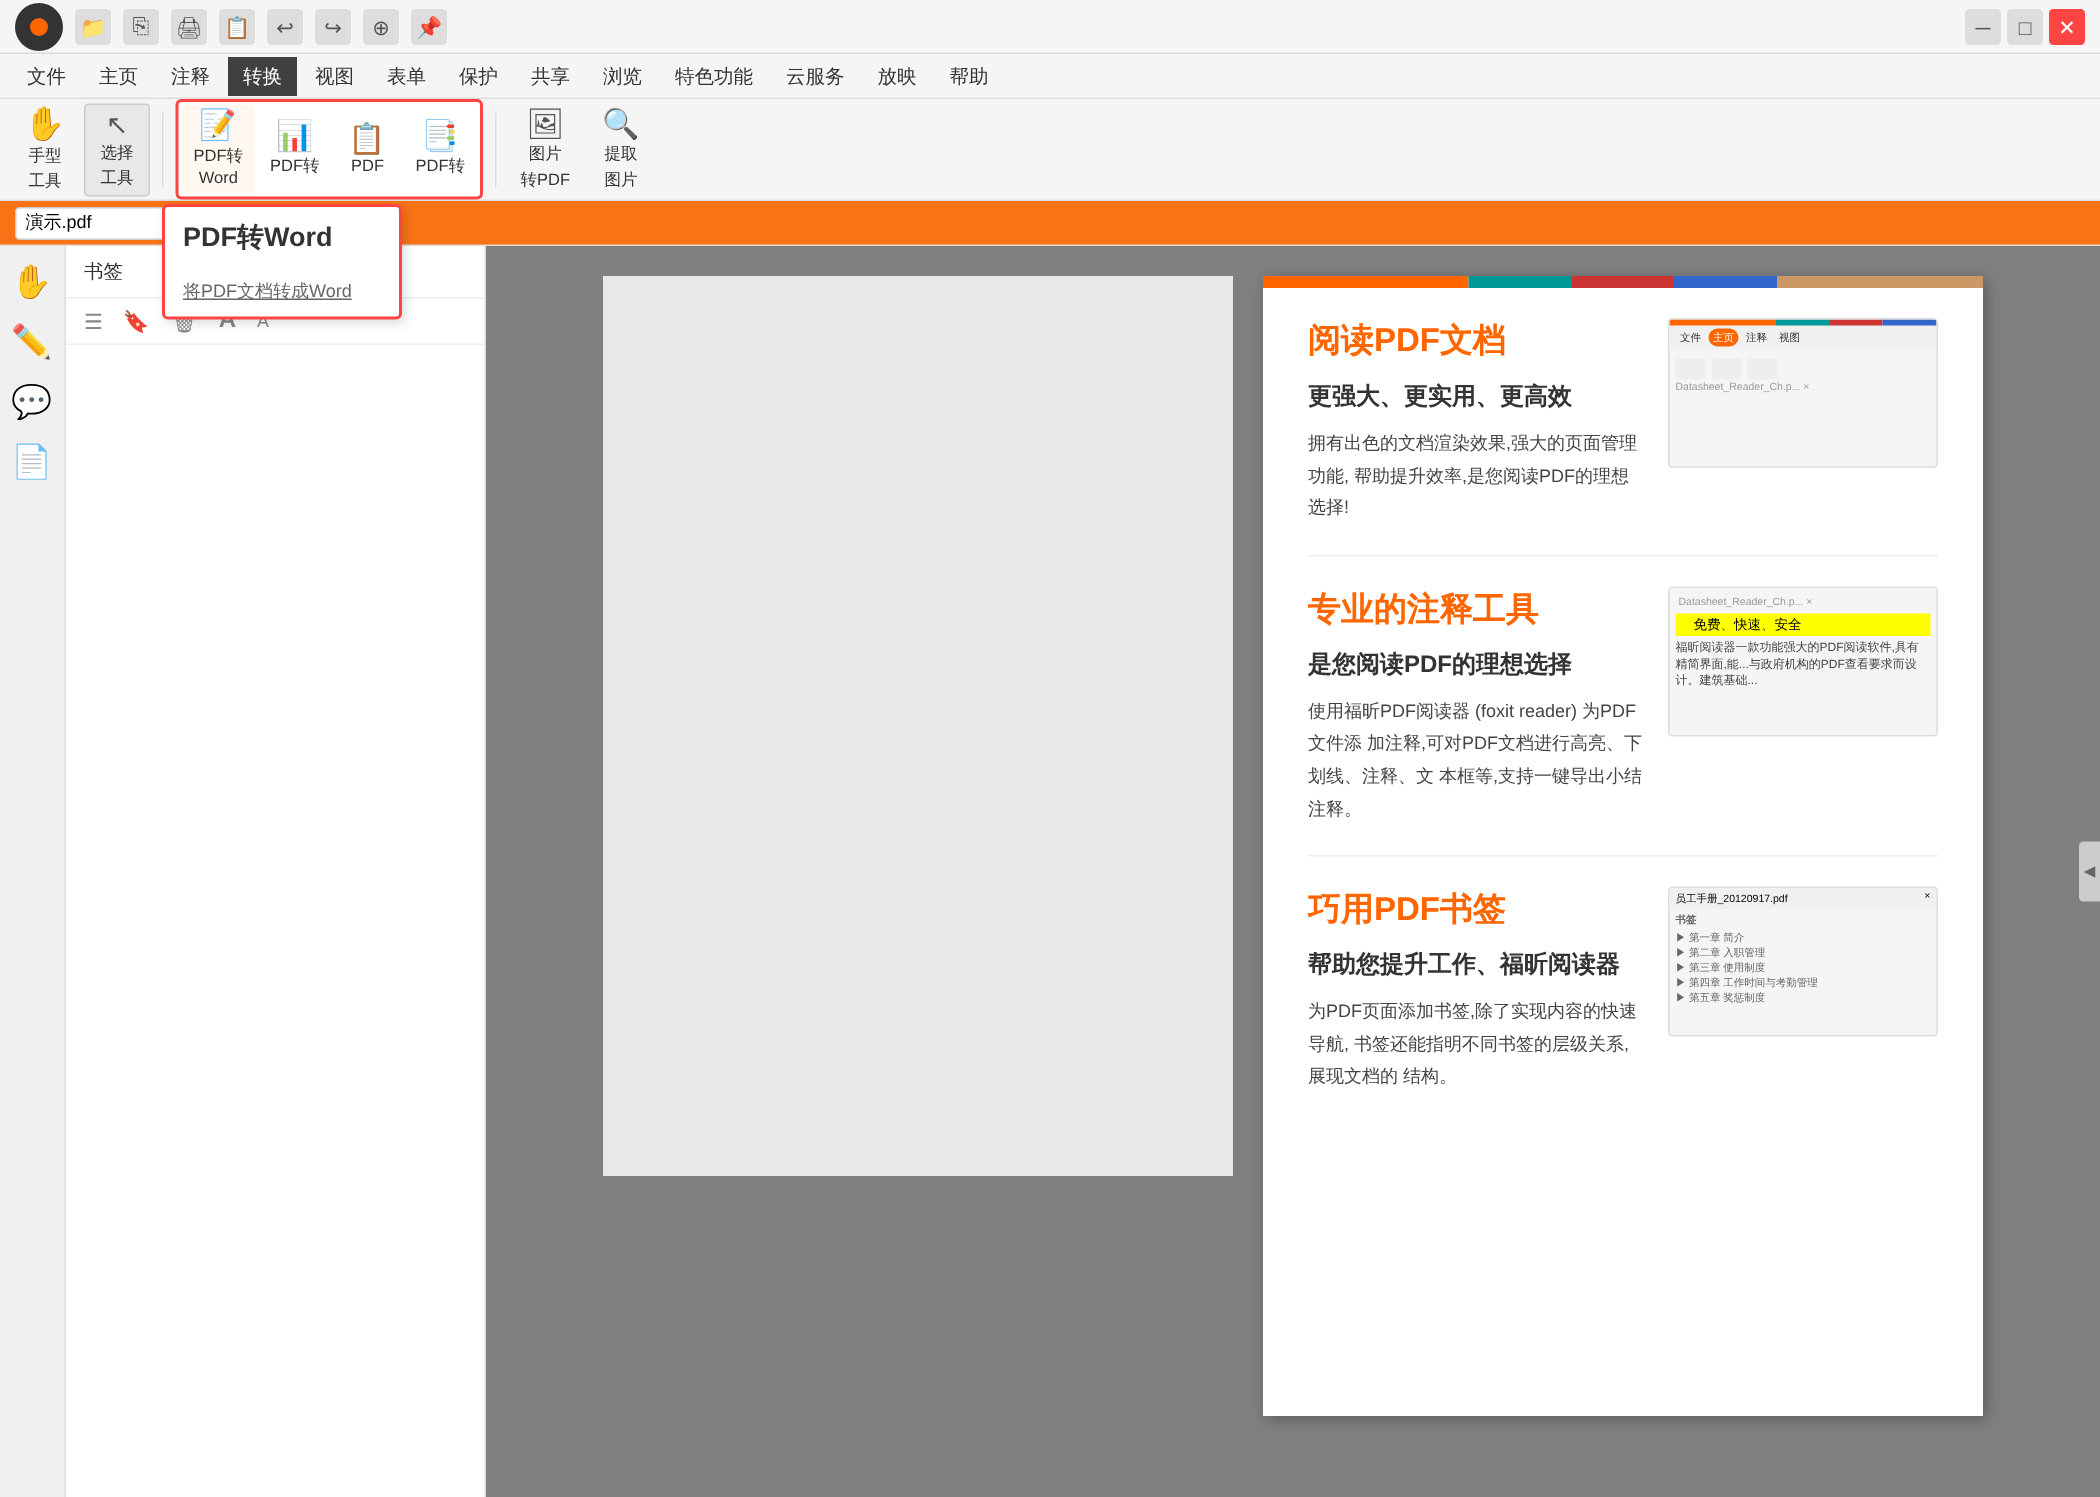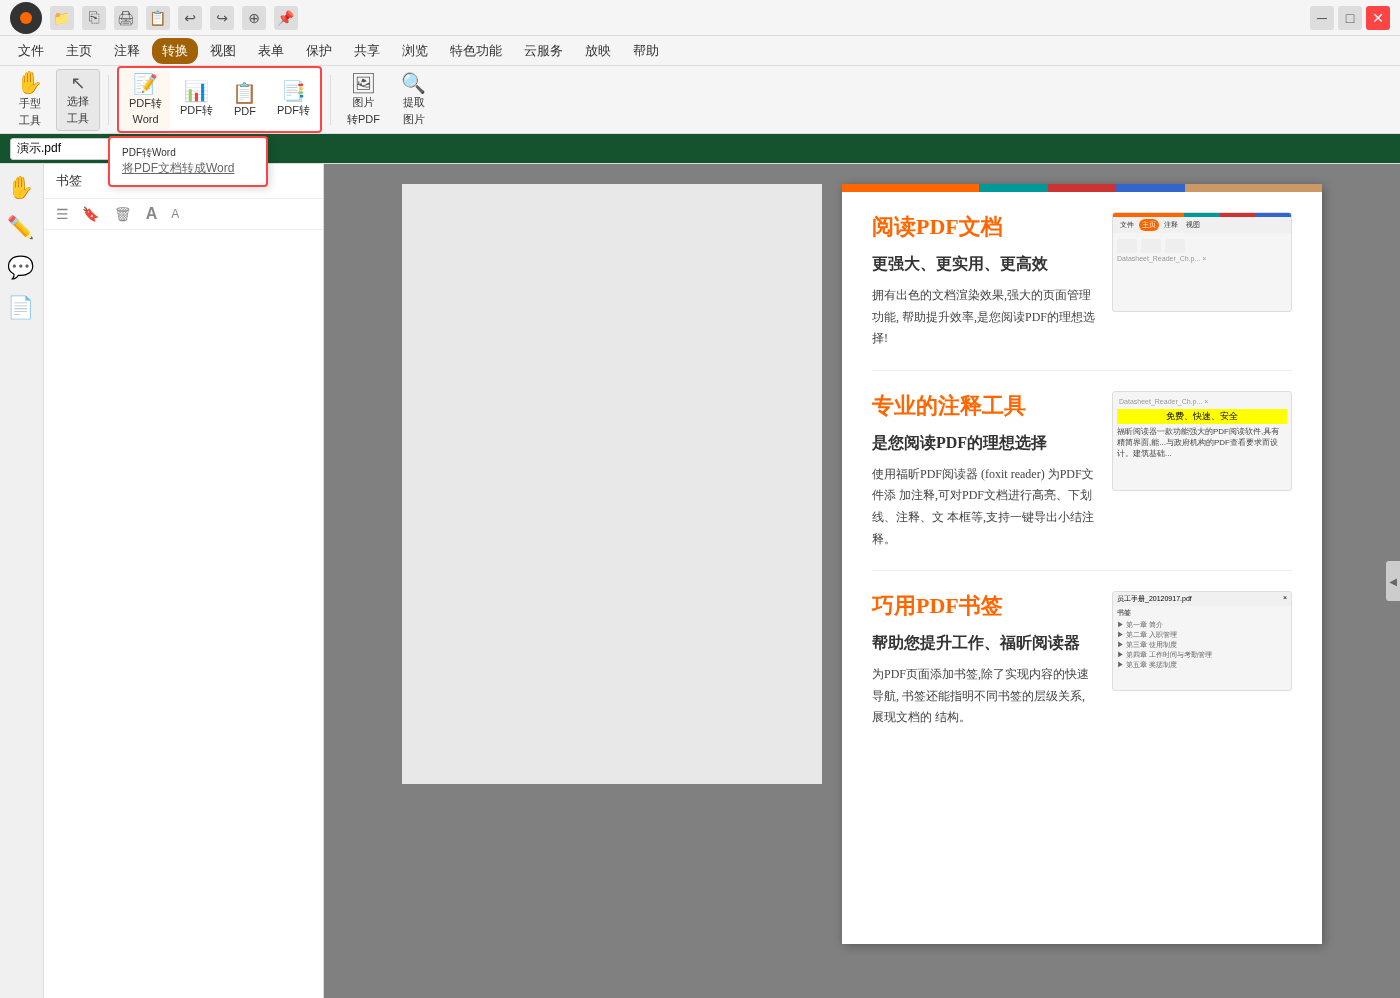--- a/index.html
+++ b/index.html
@@ -32,23 +32,23 @@
       border-bottom: 1px solid #ddd;
     }
     .menu-item {
       padding: 4px 10px;
       cursor: pointer;
       border-radius: 3px;
       font-size: 13px;
       color: #333;
     }
     .menu-item.active {
-      background: #a16207;
+      background: #404040;
       color: #fff;
-      border-radius: 11px;
+      border-radius: 0;
     }
 
     
     #toolbar {
       height: 68px;
       background: #f5f5f5;
       display: flex;
       align-items: center;
       padding: 4px 8px;
       gap: 4px;
@@ -87,35 +87,35 @@
       left: 108px;
       background: #fff;
       border: 2px solid #ff4444;
       border-radius: 4px;
       padding: 8px 12px;
       z-index: 100;
       min-width: 160px;
       box-shadow: 2px 2px 8px rgba(0,0,0,0.15);
     }
     #pdf-to-word-tooltip .tooltip-title {
-      font-size: 10px;
-      font-weight: normal;
+      font-size: 18px;
+      font-weight: bold;
       color: #333;
-      margin-bottom: 0;
+      margin-bottom: 16px;
     }
     #pdf-to-word-tooltip .tooltip-desc {
       font-size: 12px;
       color: #666;
       text-decoration: underline;
     }
 
     
     #addressbar {
       height: 30px;
-      background: #14532d;
+      background: #f97316;
       display: flex;
       align-items: center;
       padding: 0 10px;
       border-bottom: 1px solid #ddd;
       gap: 8px;
     }
     #addressbar input {
       flex: 1;
       max-width: 200px;
       height: 22px;
@@ -253,21 +253,21 @@
       background: #eee;
       margin: 0 30px;
     }
 
     .section-with-preview {
       display: flex;
       gap: 16px;
       padding: 20px 30px;
       align-items: flex-start;
     }
-    .section-text { flex: 1; font-family: Liberation Serif, serif; }
+    .section-text { flex: 1; }
     .section-preview {
       width: 180px;
       min-height: 100px;
       background: #f5f5f5;
       border: 1px solid #ddd;
       border-radius: 3px;
       overflow: hidden;
     }
     .preview-mini-bar {
       height: 4px;
@@ -276,21 +276,21 @@
     .preview-content { padding: 4px; font-size: 8px; color: #666; }
     .preview-mini-menu { display: flex; gap: 2px; padding: 2px 4px; background: #f0f0f0; }
     .preview-mini-item { font-size: 7px; color: #333; padding: 1px 3px; }
     .preview-mini-item.active-mini { background: #ff6600; color: white; border-radius: 8px; }
 
     .annotation-preview {
       background: #f5f5f5;
       border: 1px solid #ddd;
       padding: 4px;
     }
-    .annotation-highlight { background: #ffff00; font-size: 9px; padding: 1px 12px; margin: 2px 0; text-align: center; }
+    .annotation-highlight { background: #ffff00; font-size: 9px; padding: 1px 12px; margin: 2px 0; }
     .annotation-text { font-size: 8px; color: #444; }
 
     
     #collapse-handle {
       position: absolute;
       right: 0;
       top: 50%;
       transform: translateY(-50%);
       width: 14px;
       height: 40px;

